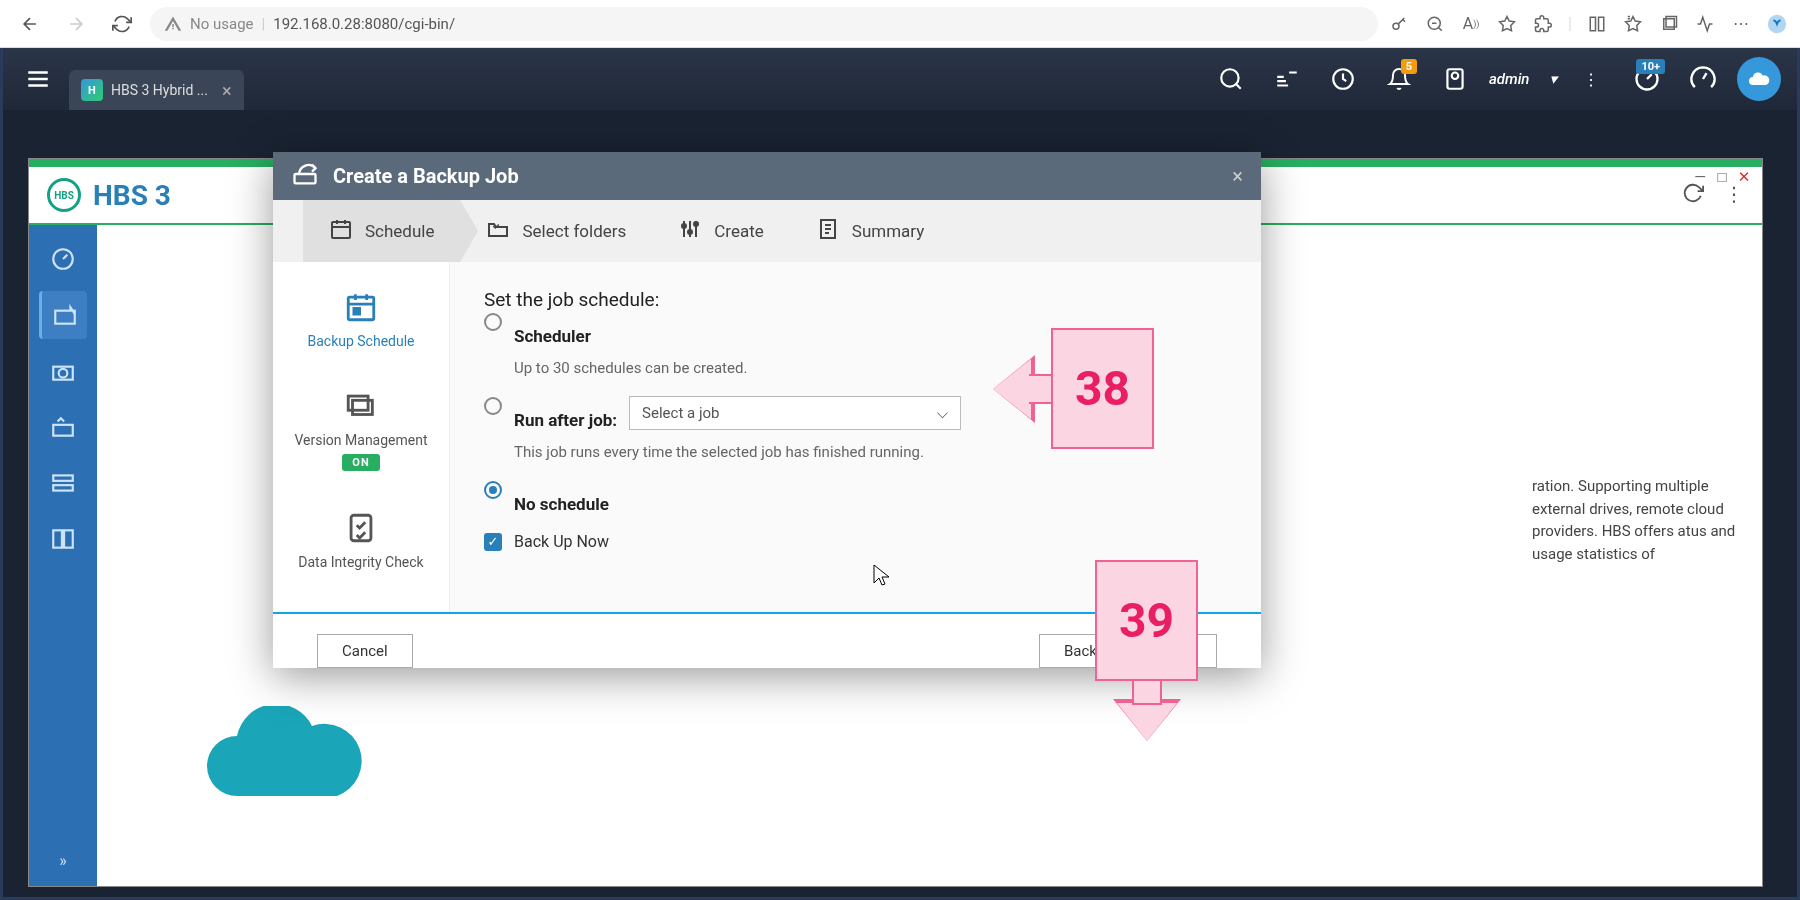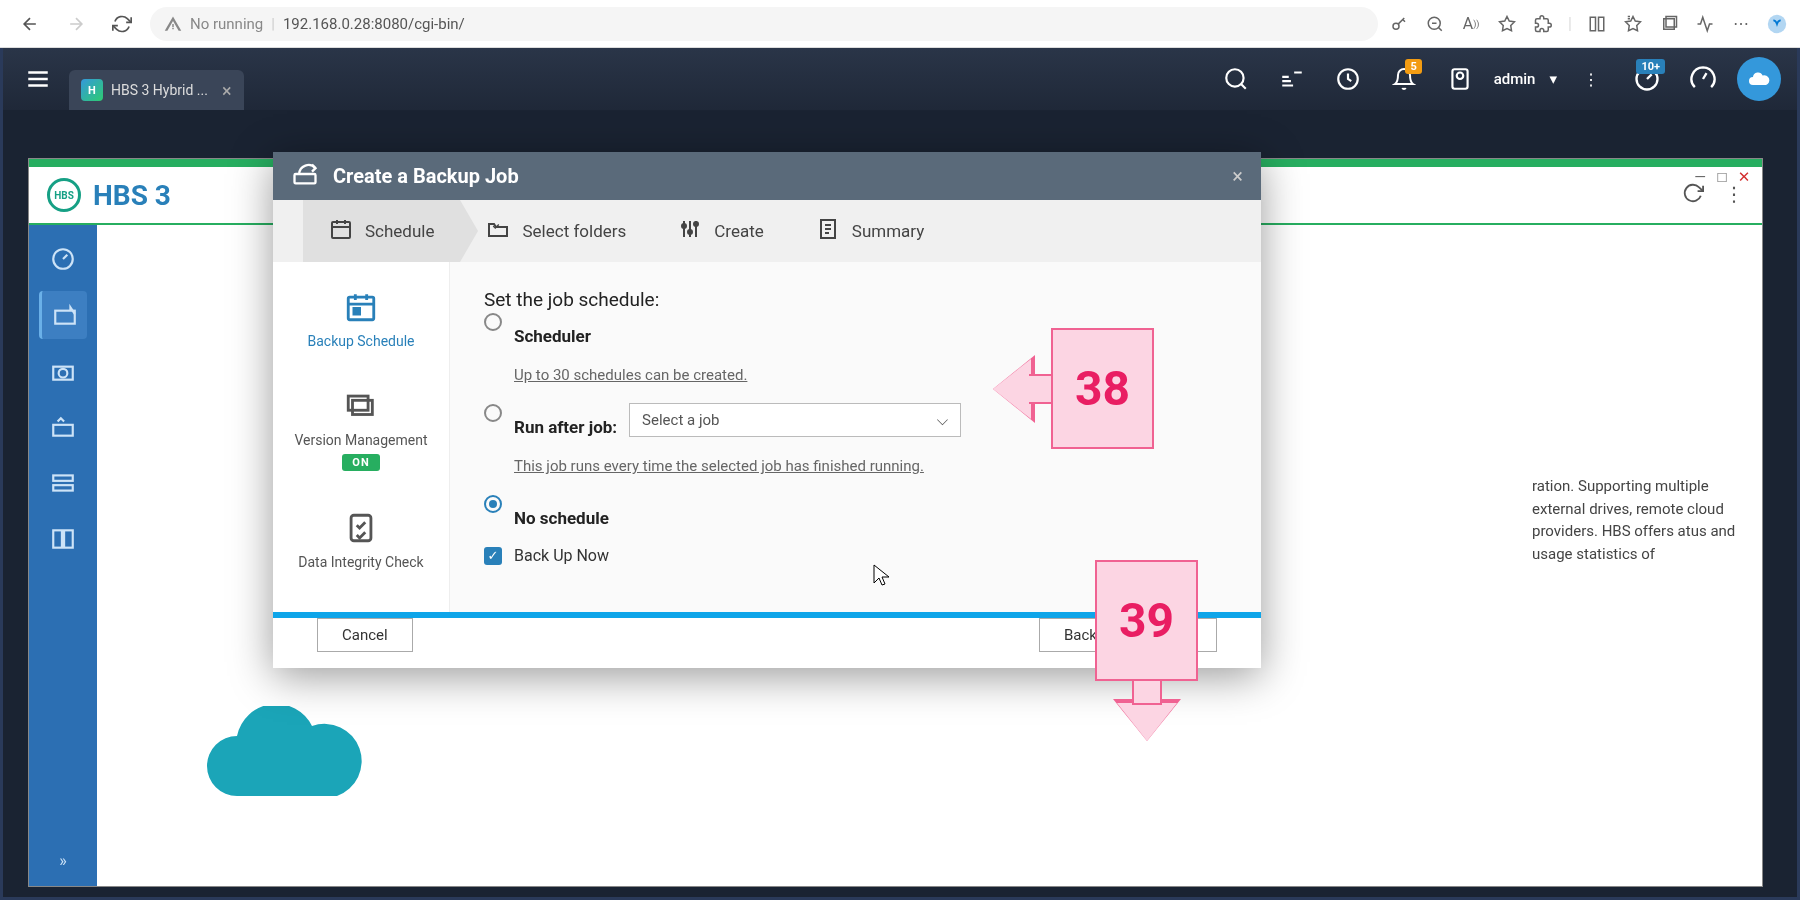--- a/index.html
+++ b/index.html
@@ -20,21 +20,21 @@
 
 .qnap-bar { height: 62px; background: linear-gradient(180deg, #2a3548 0%, #1f2838 100%); display: flex; align-items: center; padding: 0 16px; gap: 12px; }
 .hamburger { width: 38px; height: 38px; color: #fff; display:flex; align-items:center; justify-content:center; }
 .qnap-tab { background: #3a4558; border-radius: 6px 6px 0 0; height: 40px; padding: 0 12px; display: flex; align-items: center; gap: 8px; color: #ddd; font-size: 14px; margin-top: 22px; }
 .qnap-tab .tab-icon { width: 22px; height: 22px; background: linear-gradient(135deg,#3498db,#2ecc71); border-radius: 4px; display:flex;align-items:center;justify-content:center;color:#fff;font-size:11px;font-weight:bold;}
 .qnap-tab .close { color: #aaa; margin-left: 6px; font-size: 18px; }
 .qnap-spacer { flex: 1; }
 .qnap-icon { width: 44px; height: 44px; color: #fff; display:flex; align-items:center; justify-content:center; position: relative; }
 .qnap-icon .badge { position: absolute; top: 2px; right: 4px; background: #f39c12; color: #fff; font-size: 11px; padding: 1px 5px; border-radius: 3px; font-weight: bold; }
 .qnap-icon .badge.blue { background: #2980b9; }
-.user-area { display: flex; align-items: center; gap: 14px; color: #fff; font-size: 15px; font-weight: 500; }
+.user-area { display: flex; align-items: center; gap: 20px; color: #fff; font-size: 15px; font-weight: 500; font-style: italic; }
 .cloud-btn { width: 44px; height: 44px; background: #3498db; border-radius: 50%; display:flex; align-items:center; justify-content:center; color:#fff; }
 
 
 .hbs-window { position: absolute; left: 25px; top: 110px; right: 34px; bottom: 10px; background: #fff; display: flex; flex-direction: column; border: 1px solid #888; }
 .hbs-titlebar { height: 8px; background: #27ae60; display:flex; justify-content:flex-end; align-items:center; padding: 0 6px; gap:6px;}
 .hbs-header { height: 58px; background: #fff; border-bottom: 2px solid #27ae60; display: flex; align-items: center; padding: 0 18px; gap: 12px; }
 .hbs-logo { width: 34px; height: 34px; border: 3px solid #16a085; border-radius: 50%; display:flex;align-items:center;justify-content:center;color:#16a085;font-size:10px;font-weight:bold;}
 .hbs-title { font-size: 28px; font-weight: bold; color: #2980b9; }
 .hbs-header-right { margin-left: auto; display: flex; gap: 20px; }
 .hbs-body { flex: 1; display: flex; }
@@ -65,26 +65,26 @@
 .sched-item.active .si-icon { color: #2980b9; }
 .on-badge { background: #27ae60; color: #fff; font-size: 11px; padding: 2px 10px; border-radius: 3px; font-weight: bold; letter-spacing: 1px; }
 .schedule-main { flex: 1; background: #fafafa; padding: 26px 34px; border-left: 1px solid #eee; }
 .sched-title { font-size: 19px; font-weight: normal; color: #222; }
 .radio-row { display: flex; align-items: flex-start; gap: 12px; margin-bottom: 18px; }
 .radio { width: 18px; height: 18px; border: 2px solid #888; border-radius: 50%; margin-top: 2px; flex-shrink:0; display:flex;align-items:center;justify-content:center; }
 .radio.checked::after { content:''; width:8px; height:8px; background:#2980b9; border-radius:50%; }
 .radio.checked { border-color:#2980b9; }
 .radio-content { flex: 1; }
 .radio-label { font-size: 17px; font-weight: bold; color: #222; margin-top: 15px; }
-.radio-desc { font-size: 15px; color: #666; margin-top: 20px; text-decoration: underline; }
+.radio-desc { font-size: 15px; color: #666; margin-top: 13px; }
 .radio-inline { display: flex; align-items: center; gap: 12px; }
 .select-box { width: 332px; height: 34px; border: 1px solid #bbb; background: #fff; display: flex; align-items: center; padding: 0 12px; font-size: 15px; color: #555; justify-content: space-between; }
 .checkbox-row { display: flex; align-items: center; gap: 12px; margin-top: 18px; }
 .checkbox { width: 18px; height: 18px; background: #2980b9; border-radius: 3px; display:flex;align-items:center;justify-content:center;color:#fff;font-size:13px; }
-.modal-footer { height: 56px; border-top: 6px solid #0ea5e9; display: flex; align-items: flex-start; padding: 0 44px; }
+.modal-footer { height: 56px; border-top: 2px solid #0ea5e9; display: flex; align-items: flex-end; padding: 0 44px; }
 .btn { height: 34px; padding: 0 24px; border: 1px solid #aaa; background: #fff; font-size: 15px; color: #333; display:flex;align-items:center; cursor:pointer; }
 .footer-spacer { flex: 1; }
 .footer-right { display:flex; gap: 14px; }
 
 
 .annotation { position: absolute; z-index: 200; display: flex; align-items: center; }
 .anno-box { background: #fcd5e3; border: 2px solid #f06292; color: #e91e63; font-size: 48px; font-weight: bold; padding: 30px 22px; }
 .anno-arrow-left { border-right: 38px solid #fcd5e3; border-top: 30px solid transparent; border-bottom: 30px solid transparent; position: relative; }
 .anno-arrow-left::before { content:''; position:absolute; left:0; top:-34px; border-right: 42px solid #f06292; border-top: 34px solid transparent; border-bottom: 34px solid transparent; z-index:-1; }
 .anno-arrow-left .stem { position:absolute; left:36px; top:-15px; width:24px; height:30px; background:#fcd5e3; border:2px solid #f06292; border-left:none; }
@@ -122,21 +122,21 @@
   <div class="nav-btn">
       <svg width="20" height="20" viewBox="0 0 24 24" fill="none" stroke="currentColor" stroke-width="2">
         <path d="M23 4v6h-6M1 20v-6h6"></path>
         <path d="M3.51 9a9 9 0 0114.85-3.36L23 10M1 14l4.64 4.36A9 9 0 0020.49 15"></path>
       </svg>
     </div>
   <div class="url-bar">
     <svg width="18" height="18" viewBox="0 0 24 24" fill="#888">
         <path d="M12 2L1 21h22L12 2zm0 6l7.5 13h-15L12 8zm-1 4v4h2v-4h-2zm0 5v2h2v-2h-2z"></path>
       </svg>
-    <span class="warn">No running</span>
+    <span class="warn">No usage</span>
     <span style="color:#ccc">|</span>
     <span>192.168.0.28:8080/cgi-bin/</span>
   </div>
   <div class="chrome-icons">
     <div class="chrome-icon">
         <svg width="18" height="18" viewBox="0 0 24 24" fill="none" stroke="currentColor" stroke-width="2">
           <circle cx="8" cy="15" r="4"></circle>
           <path d="M10.85 12.15L19 4m-2 2l3 3"></path>
         </svg>
       </div>

